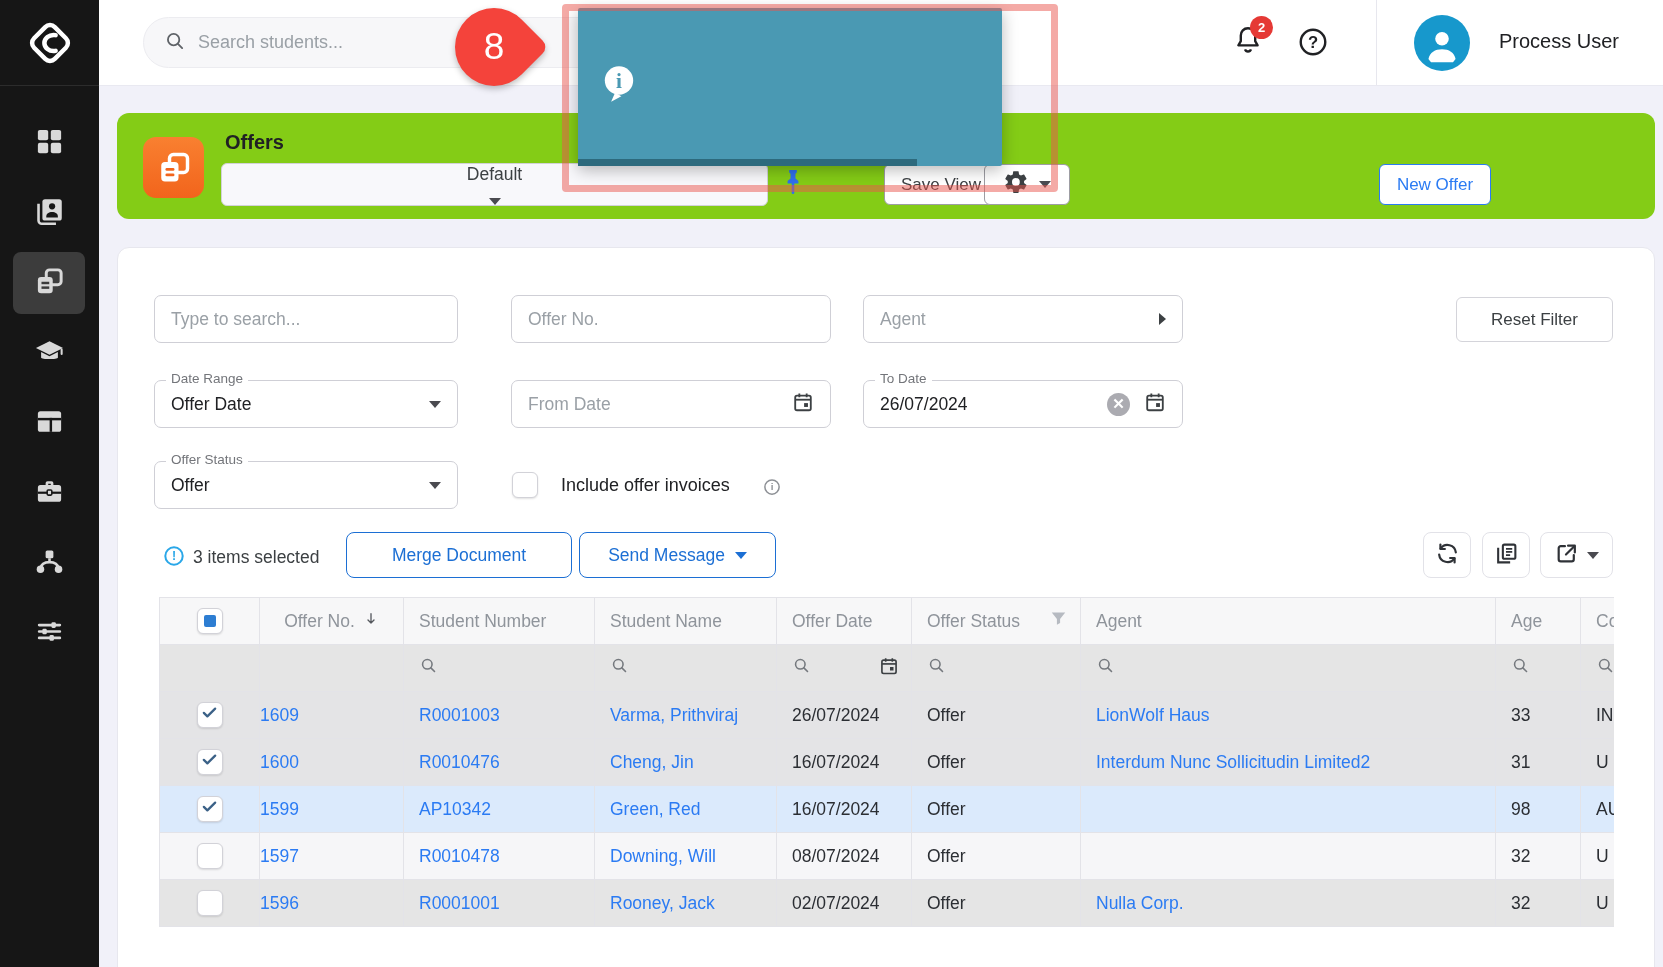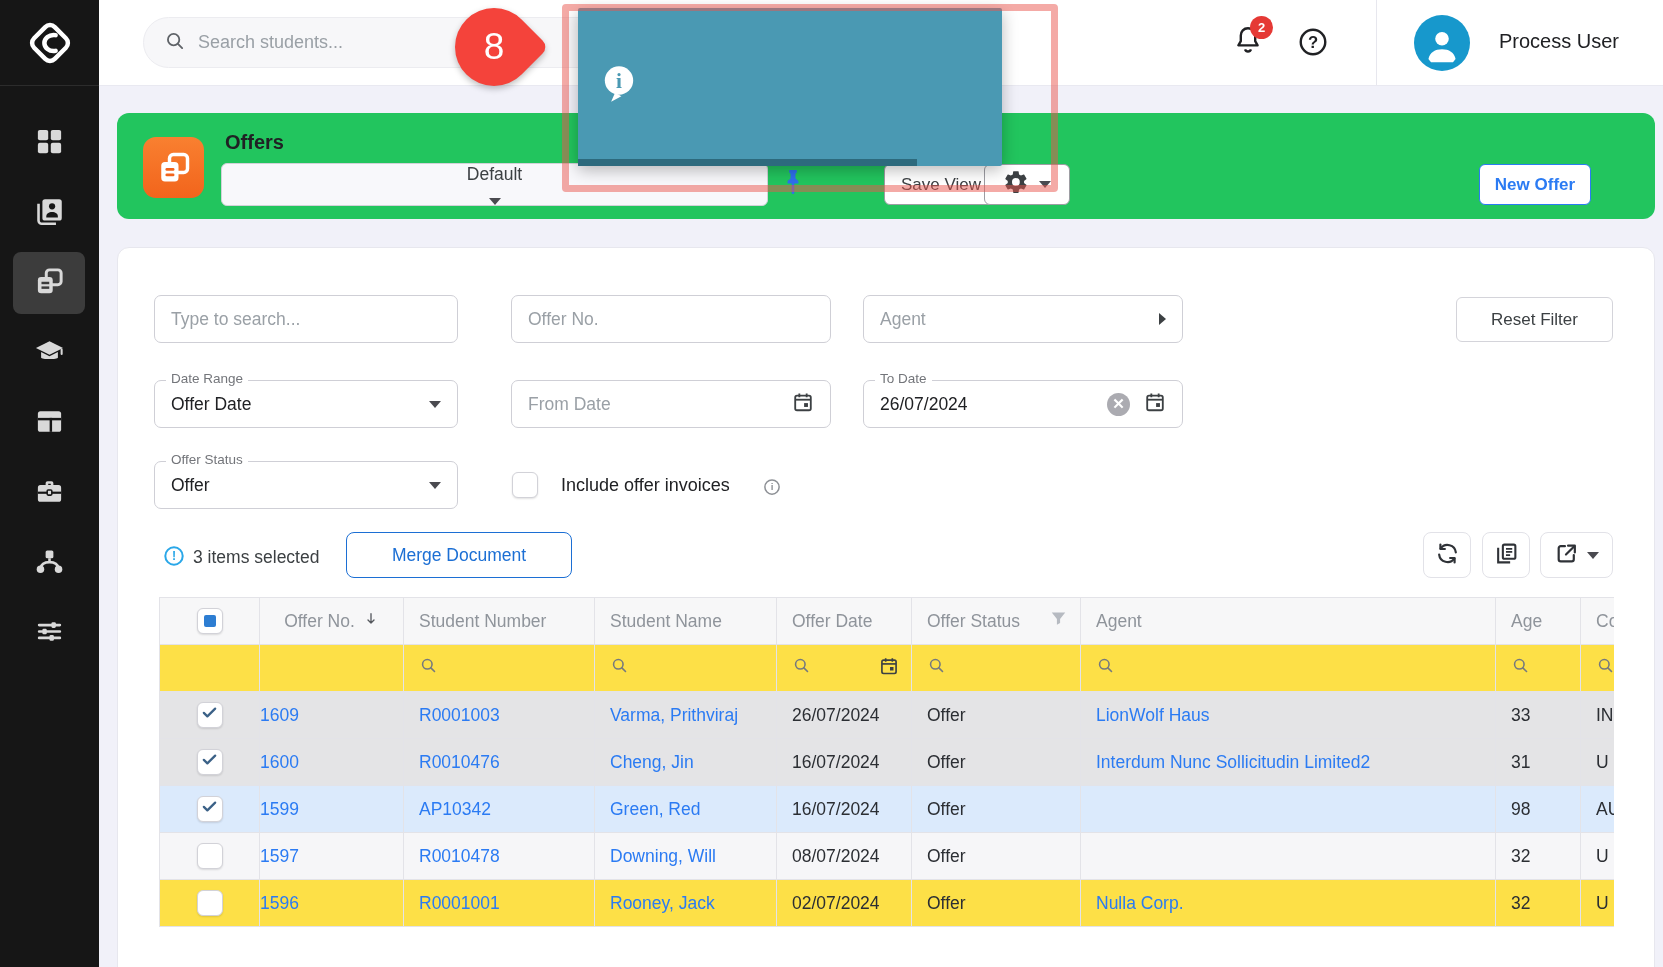--- a/index.html
+++ b/index.html
@@ -21,32 +21,32 @@
   .search-box input { border:none; outline:none; background:transparent; font-size:18px; color:#3c4043; margin-left:12px; width:440px; font-family:"Liberation Sans",sans-serif; }
   .search-box input::placeholder { color:#9aa0a6; }
   .bell-wrap { position:absolute; left:1133px; top:24px; width:40px; height:40px; cursor:pointer; }
   .badge { position:absolute; left:18px; top:-8px; min-width:23px; height:23px; background:#e53935; color:#fff; border-radius:50%; font-size:13px; font-weight:bold; display:flex; align-items:center; justify-content:center; }
   .help-wrap { position:absolute; left:1198px; top:26px; width:32px; height:32px; cursor:pointer; }
   .top-divider { position:absolute; left:1277px; top:0; width:1px; height:85px; background:#e7e7ee; }
   .avatar { position:absolute; left:1315px; top:15px; width:56px; height:56px; border-radius:50%; background:#1798cc; display:flex; align-items:flex-end; justify-content:center; overflow:hidden; }
   .username { position:absolute; left:1400px; top:30px; font-size:20px; font-weight:500; color:#202124; }
 
   
-  .offers-panel { position:absolute; left:117px; top:113px; width:1538px; height:106px; background:#22c55e; border-radius:12px; }
+  .offers-panel { position:absolute; left:117px; top:113px; width:1538px; height:106px; background:#84cc16; border-radius:12px; }
   .offers-icon { position:absolute; left:26px; top:24px; width:61px; height:61px; border-radius:13px; background:linear-gradient(180deg,#f98030,#f2641c); display:flex; align-items:center; justify-content:center; }
   .offers-title { position:absolute; left:108px; top:18px; font-size:20px; font-weight:bold; color:#202124; }
   .view-select { position:absolute; left:104px; top:50px; width:547px; height:43px; border:1px solid #d2d2d8; border-radius:6px; background:#f8f8fb; display:flex; align-items:center; padding:0 16px; cursor:pointer;flex-direction:column; }
   .view-select .val { font-size:17.5px; color:#3c4043; flex:1; }
   .caret-down { width:0; height:0; border-left:6px solid transparent; border-right:6px solid transparent; border-top:7px solid #4a4a50; }
   .caret-right { width:0; height:0; border-top:6px solid transparent; border-bottom:6px solid transparent; border-left:7px solid #3c4043; }
   .pin-wrap { position:absolute; left:663px; top:53px; width:26px; height:38px; cursor:pointer; }
   .btn { display:flex; align-items:center; justify-content:center; background:#fff; border-radius:6px; cursor:pointer; font-size:17px; }
   .save-view-btn { position:absolute; left:767px; top:51px; width:114px; height:41px; border:1px solid #9d9da3; color:#3c4043; }
   .gear-btn { position:absolute; left:867px; top:51px; width:86px; height:41px; border:1px solid #9d9da3; gap:10px; }
-  .new-offer-btn { position:absolute; left:1362px; top:51px; width:112px; height:41px; border:1px solid #2b7bf3; color:#2b7bf3; background:#fff;font-weight:bold; }
+  .new-offer-btn { position:absolute; left:1262px; top:51px; width:112px; height:41px; border:1px solid #2b7bf3; color:#2b7bf3; background:#fff; }
 
   
   .main-card { position:absolute; left:117px; top:247px; width:1538px; height:780px; background:#fff; border:1px solid #e7e7ee; border-radius:12px; }
   .field { position:absolute; height:48px; border:1px solid #cfcfd6; border-radius:7px; background:#fff; display:flex; align-items:center; padding:0 16px; }
   .field .ph { font-size:17.5px; color:#9aa0a6; flex:1; }
   .field .val { font-size:17.5px; color:#202124; flex:1; }
   .field .flabel { position:absolute; top:-10px; left:11px; background:#fff; padding:0 5px; font-size:13.5px; color:#73757a; }
   .f-r1 { top:47px; } .f-r2 { top:132px; } .f-r3 { top:213px; }
   .f-c1 { left:36px; width:304px; } .f-c2 { left:393px; width:320px; } .f-c3 { left:745px; width:320px; }
   .reset-btn { position:absolute; left:1338px; top:49px; width:157px; height:45px; border:1px solid #d4d4da; color:#3c4043; }
@@ -64,21 +64,21 @@
   .send-btn { position:absolute; left:461px; top:284px; width:197px; height:46px; border:1.5px solid #1c6fd4; color:#1c6fd4; border-radius:8px; font-weight:500; font-size:17.5px; gap:10px; }
   .send-btn .caret-down { border-top-color:#1c6fd4; }
   .tool-btn { position:absolute; top:284px; height:46px; border:1px solid #e2e2e8; border-radius:8px; background:#fff; display:flex; align-items:center; justify-content:center; gap:8px; cursor:pointer; }
   .tb-refresh { left:1305px; width:48px; } .tb-copy { left:1364px; width:48px; } .tb-export { left:1422px; width:73px; }
 
   
   .grid-wrap { position:absolute; left:41px; top:349px; width:1455px; height:340px; overflow:hidden; }
   table.grid { border-collapse:collapse; table-layout:fixed; width:1577px; }
   .grid td, .grid th { border:1px solid #e3e3e8; height:47px; vertical-align:middle; padding:0 0 0 15px; text-align:left; overflow:hidden; white-space:nowrap; }
   .grid th { background:#f7f7f8; color:#8f949b; font-weight:normal; font-size:17.5px; }
-  .grid td { font-size:17.5px; color:#2b2e33; background:#fde047; }
+  .grid td { font-size:17.5px; color:#2b2e33; background:#e5e5e5; }
   .c-center { text-align:center; padding:0 !important; }
   .hdr-flex { display:flex; align-items:center; justify-content:space-between; padding-right:12px; }
   .hdr-center { display:flex; align-items:center; justify-content:center; gap:8px; }
   .link { color:#2b7bf3; cursor:pointer; }
   tr.hl-selected td { background:#e4e4e6; }
   tr.hl-active td { background:#dbeafc; }
   tr.hl-stripe td { background:#f6f6f8; }
   .cb-ind { width:12px; height:12px; background:#2d7dd2; border-radius:2px; }
   .cb-cell { display:flex; justify-content:center; }
   .filter-cell-flex { display:flex; align-items:center; justify-content:space-between; padding-right:12px; }
@@ -309,20 +309,24 @@
 
   <div class="sel-info-icon">
     <svg viewBox="0 0 24 24" width="22" height="22">
         <circle cx="12" cy="12" r="9.5" fill="none" stroke="#2aa7e8" stroke-width="2.2"></circle>
         <text x="12" y="16.6" text-anchor="middle" font-size="13.5" font-weight="bold" fill="#2aa7e8">!</text>
       </svg>
   </div>
   <div class="sel-text">3 items selected</div>
   <div class="btn merge-btn">
     <span>Merge Document</span>
+  </div>
+  <div class="btn send-btn">
+    <span>Send Message</span>
+    <span class="caret-down"></span>
   </div>
   <div class="tool-btn tb-refresh">
     <span>
       <svg viewBox="0 0 24 24" width="25" height="25" fill="none" stroke="#2f3237" stroke-width="2.1" stroke-linecap="round" stroke-linejoin="round">
           <path d="M20 11a8 8 0 00-14.6-3.6"></path>
           <path d="M4 13a8 8 0 0014.6 3.6"></path>
           <path d="M5.2 3.4v4.3h4.3"></path>
           <path d="M18.8 20.6v-4.3h-4.3"></path>
         </svg>
     </span>

